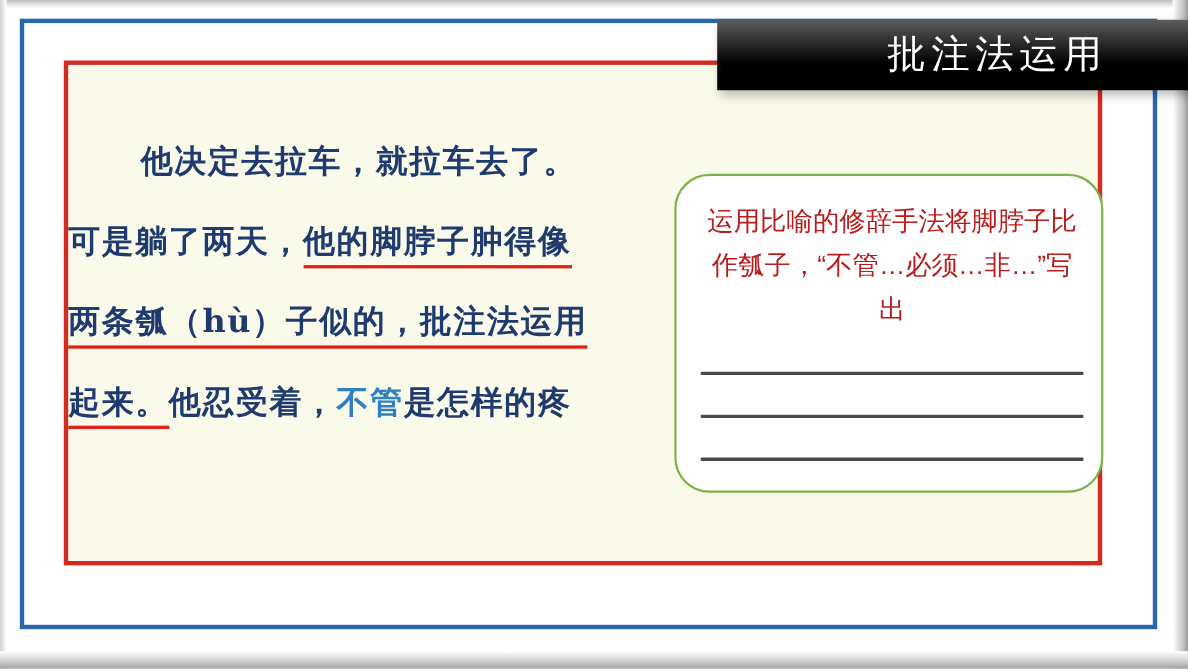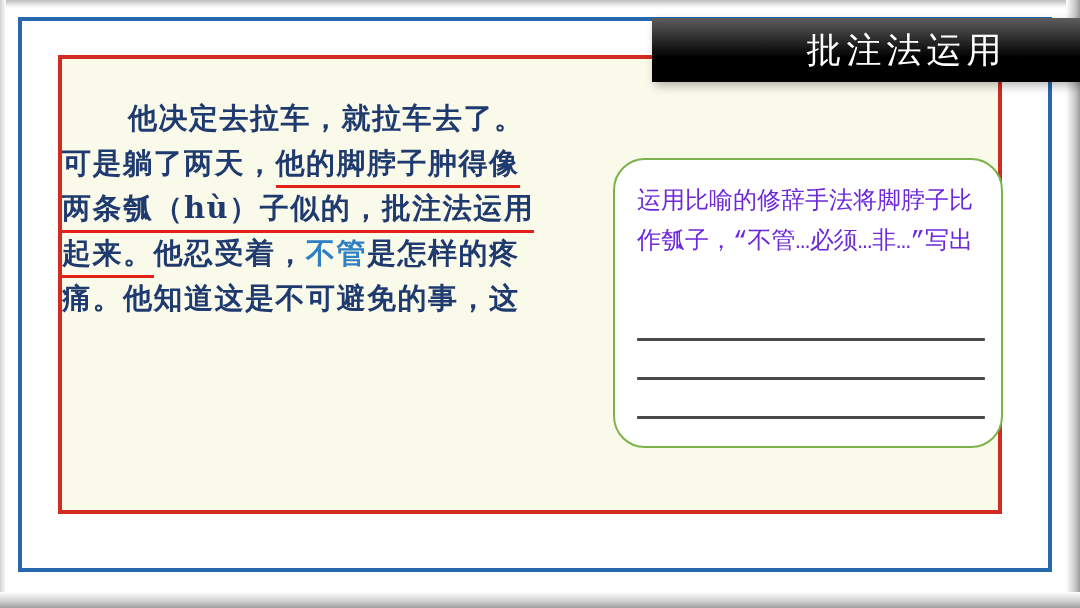--- a/index.html
+++ b/index.html
@@ -110,20 +110,21 @@
     font-size: 29px;
     line-height: 45px;
     letter-spacing: 1.5px;
     font-weight: 600;
     z-index: 10;
   }
   .passage .ln {
     position: relative;
     height: 45px;
     white-space: nowrap;
+    margin-top: 28px;
   }
   .passage .indent { padding-left: 66px; }
 
   
   .ul-red {
     position: relative;
     display: inline-block;
   }
   .ul-red::after {
     content: "";
@@ -148,25 +149,26 @@
     border-radius: 32px;
     background: #ffffff;
     box-sizing: border-box;
     z-index: 12;
   }
   .note-text {
     position: absolute;
     left: 22px;
     top: 22px;
     width: 348px;
-    color: #6d28d9;
-    font-family: Liberation Mono, monospace;
+    color: #b91c1c;
+    font-family: Liberation Sans, sans-serif;
     font-size: 24px;
     line-height: 40px;
     letter-spacing: 0px;
+    text-align: center;
   }
   .note-lines {
     position: absolute;
     left: 22px;
     top: 178px;
     width: 348px;
   }
   .note-lines .blank-line {
     height: 3px;
     background: #4a4a4a;
@@ -201,23 +203,20 @@
     </div>
 
     <div class="ln">
       <span class="ul-red">两条瓠（hù）子似的，批注法运用</span>
     </div>
 
     <div class="ln">
       <span class="ul-red">起来。</span><span>他忍受着，</span><span class="kw">不管</span><span>是怎样的疼</span>
     </div>
 
-    <div class="ln">
-      <span>痛。他知道这是不可避免的事，这</span>
-    </div>
 
 
 
   </div>
 
   <div class="note-card">
     <div class="note-text">运用比喻的修辞手法将脚脖子比作瓠子，“不管…必须…非…”写出</div>
     <div class="note-lines">
       <div class="blank-line"></div>
       <div class="blank-line"></div>

